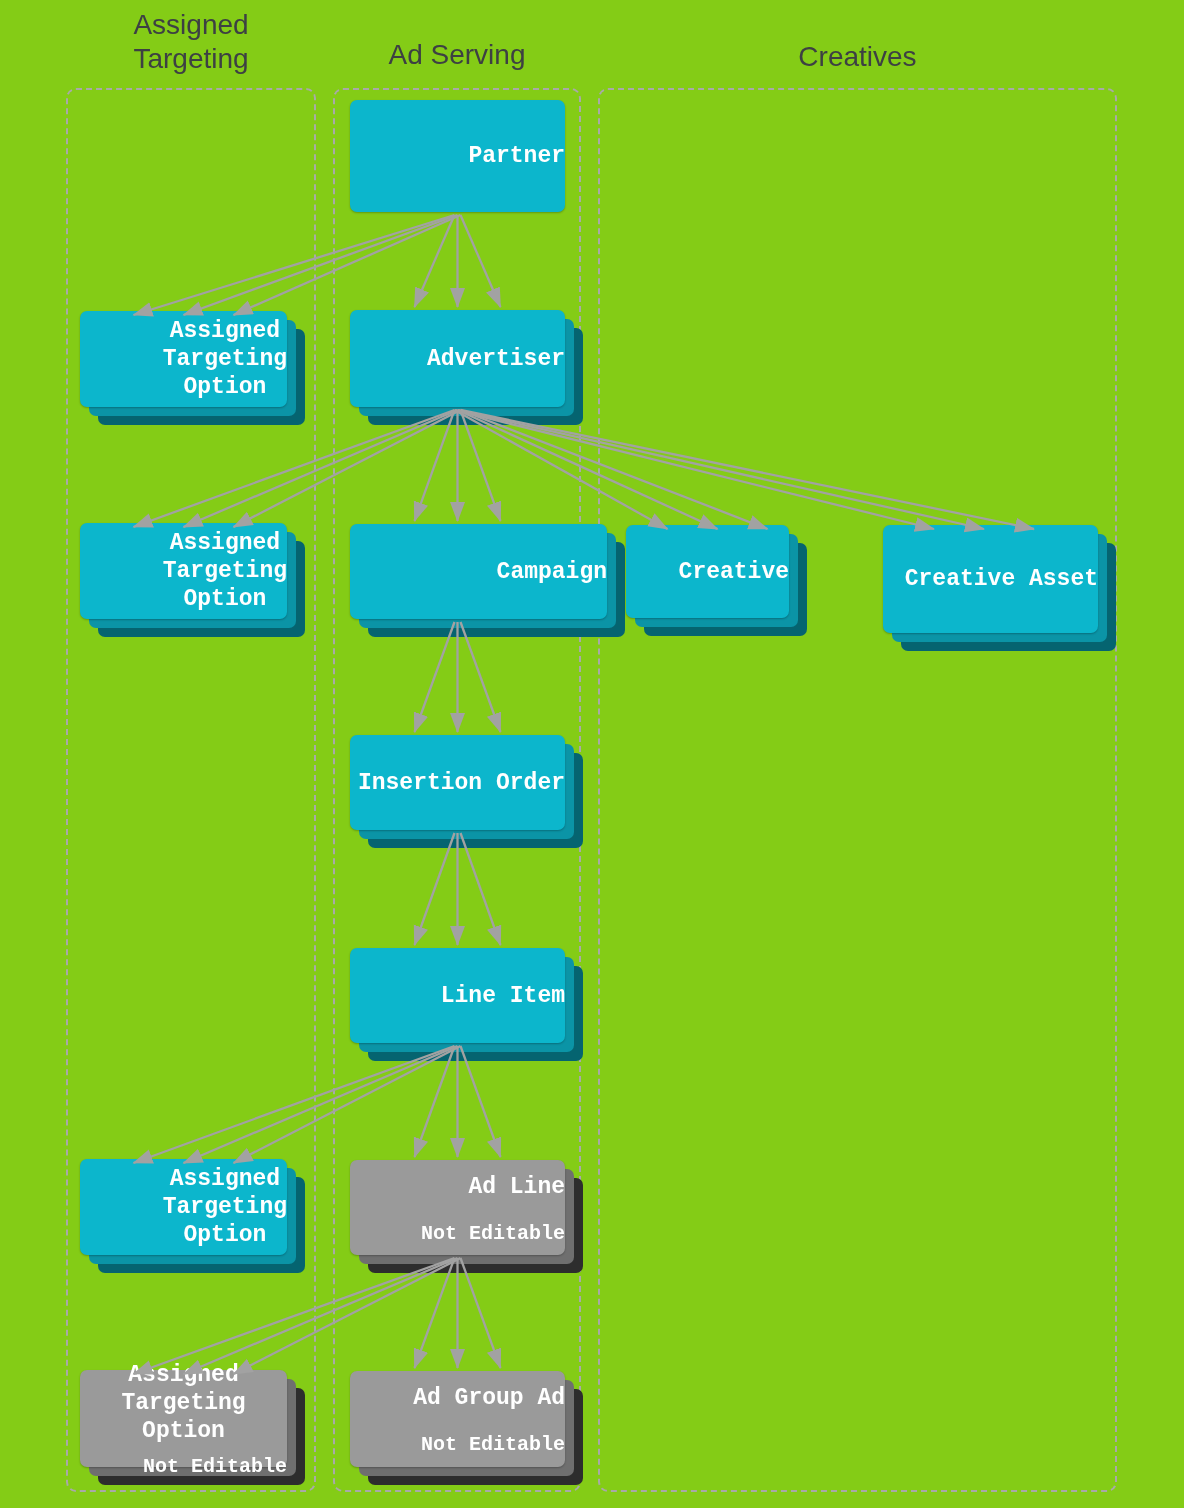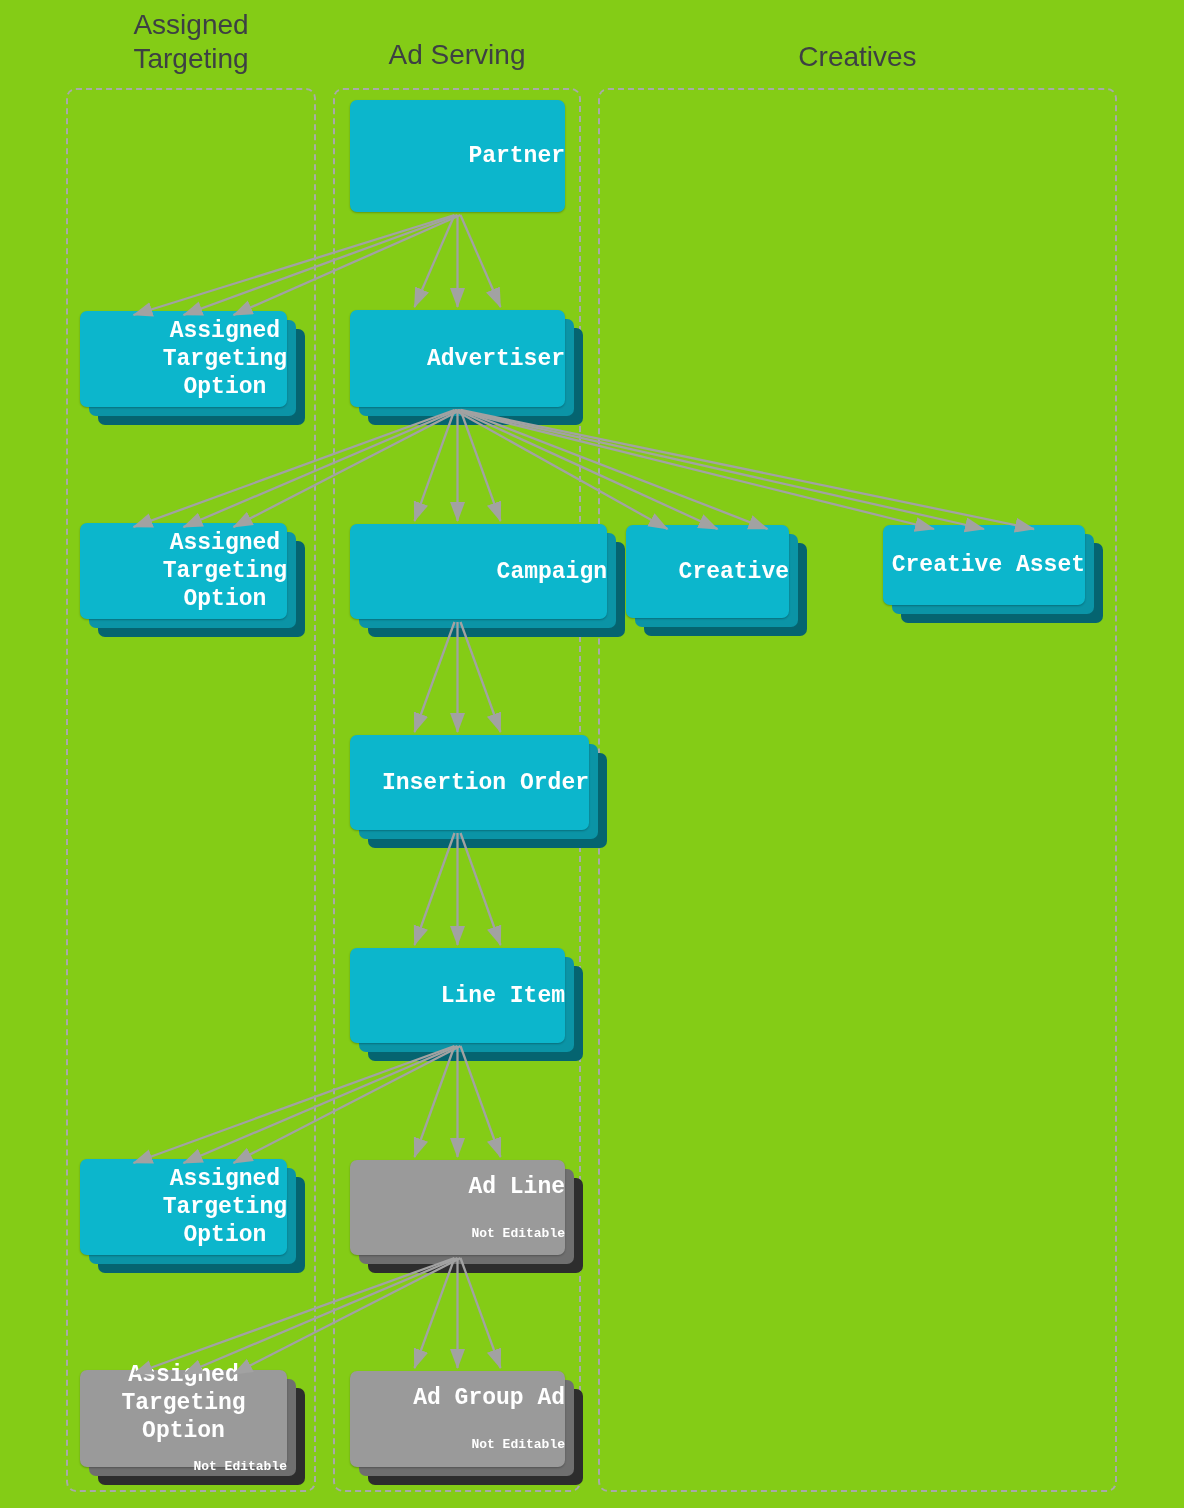--- a/index.html
+++ b/index.html
@@ -27,21 +27,21 @@
   .node.editable.stacked::before{background:var(--ed2);}
   .node.editable.stacked::after{background:var(--ed3);}
   .node.noneditable .face{background:var(--ne);}
   .node.noneditable.stacked::before{background:var(--ne2);}
   .node.noneditable.stacked::after{background:var(--ne3);}
   .label{
     color:var(--labelc);font-weight:bold;font-size:23px;line-height:28px;
     white-space:pre-line;
   }
   .sublabel{
-    color:var(--labelc);font-weight:bold;font-size:13px;line-height:19px;margin-top:23px;
+    color:var(--labelc);font-weight:bold;font-size:20px;line-height:19px;margin-top:23px;
   }
   .sublabel:empty{display:none;}
   .node.tight .sublabel{margin-top:12px;}
   svg.arrows{position:absolute;left:0;top:0;z-index:10;pointer-events:none;}
   svg.arrows line{stroke:var(--arrow);stroke-width:2.3;fill:none;}
   svg.arrows marker path{fill:var(--arrow);}
 </style>
 </head>
 <body>
 
@@ -89,27 +89,27 @@
       <div class="label">Campaign</div>
     </div>
   </div>
 
   <div class="node editable stacked" style="left:626px;top:525px;width:163px;height:93px;">
     <div class="face">
       <div class="label">Creative</div>
     </div>
   </div>
 
-  <div class="node editable stacked" style="left:883px;top:525px;width:202px;height:80px;">
+  <div class="node editable stacked" style="left:883px;top:525px;width:202px;height:108px;padding-left:13px;">
     <div class="face">
       <div class="label">Creative Asset</div>
     </div>
   </div>
 
-  <div class="node editable stacked" style="left:350px;top:735px;width:215px;height:95px;padding-left:24px;">
+  <div class="node editable stacked" style="left:350px;top:735px;width:215px;height:95px;">
     <div class="face">
       <div class="label">Insertion Order</div>
     </div>
   </div>
 
   <div class="node editable stacked" style="left:350px;top:948px;width:215px;height:95px;">
     <div class="face">
       <div class="label">Line Item</div>
     </div>
   </div>

